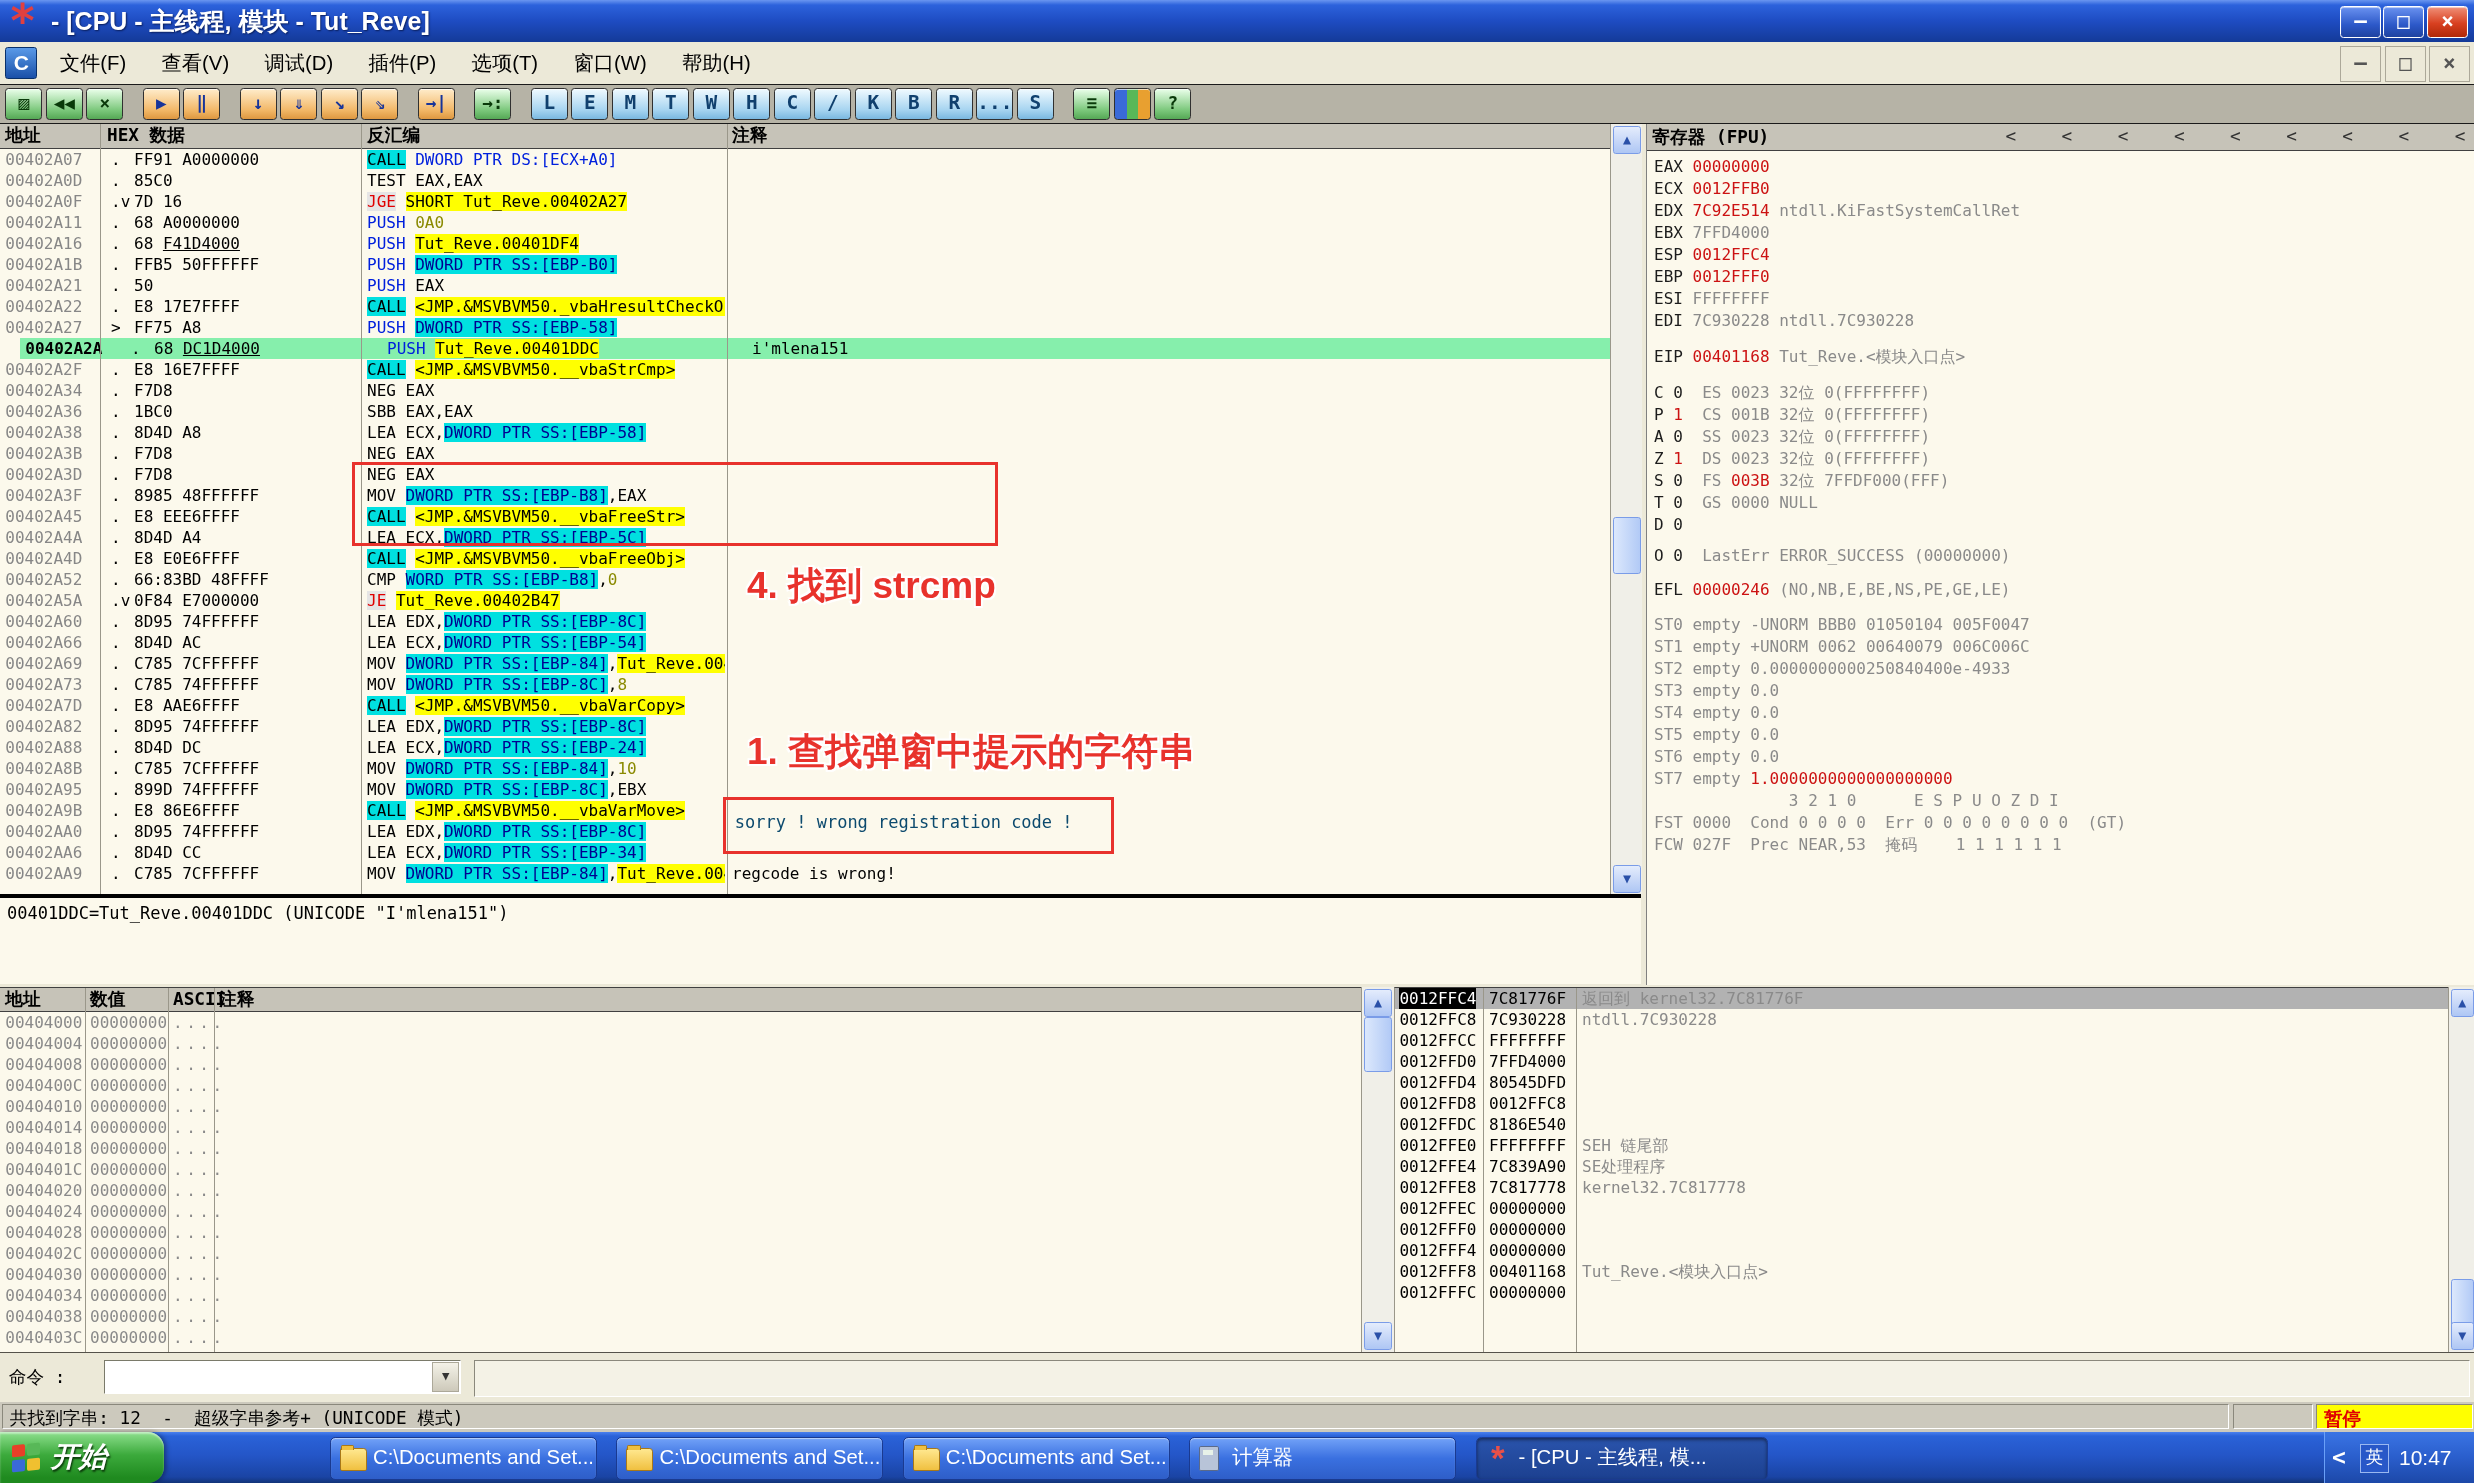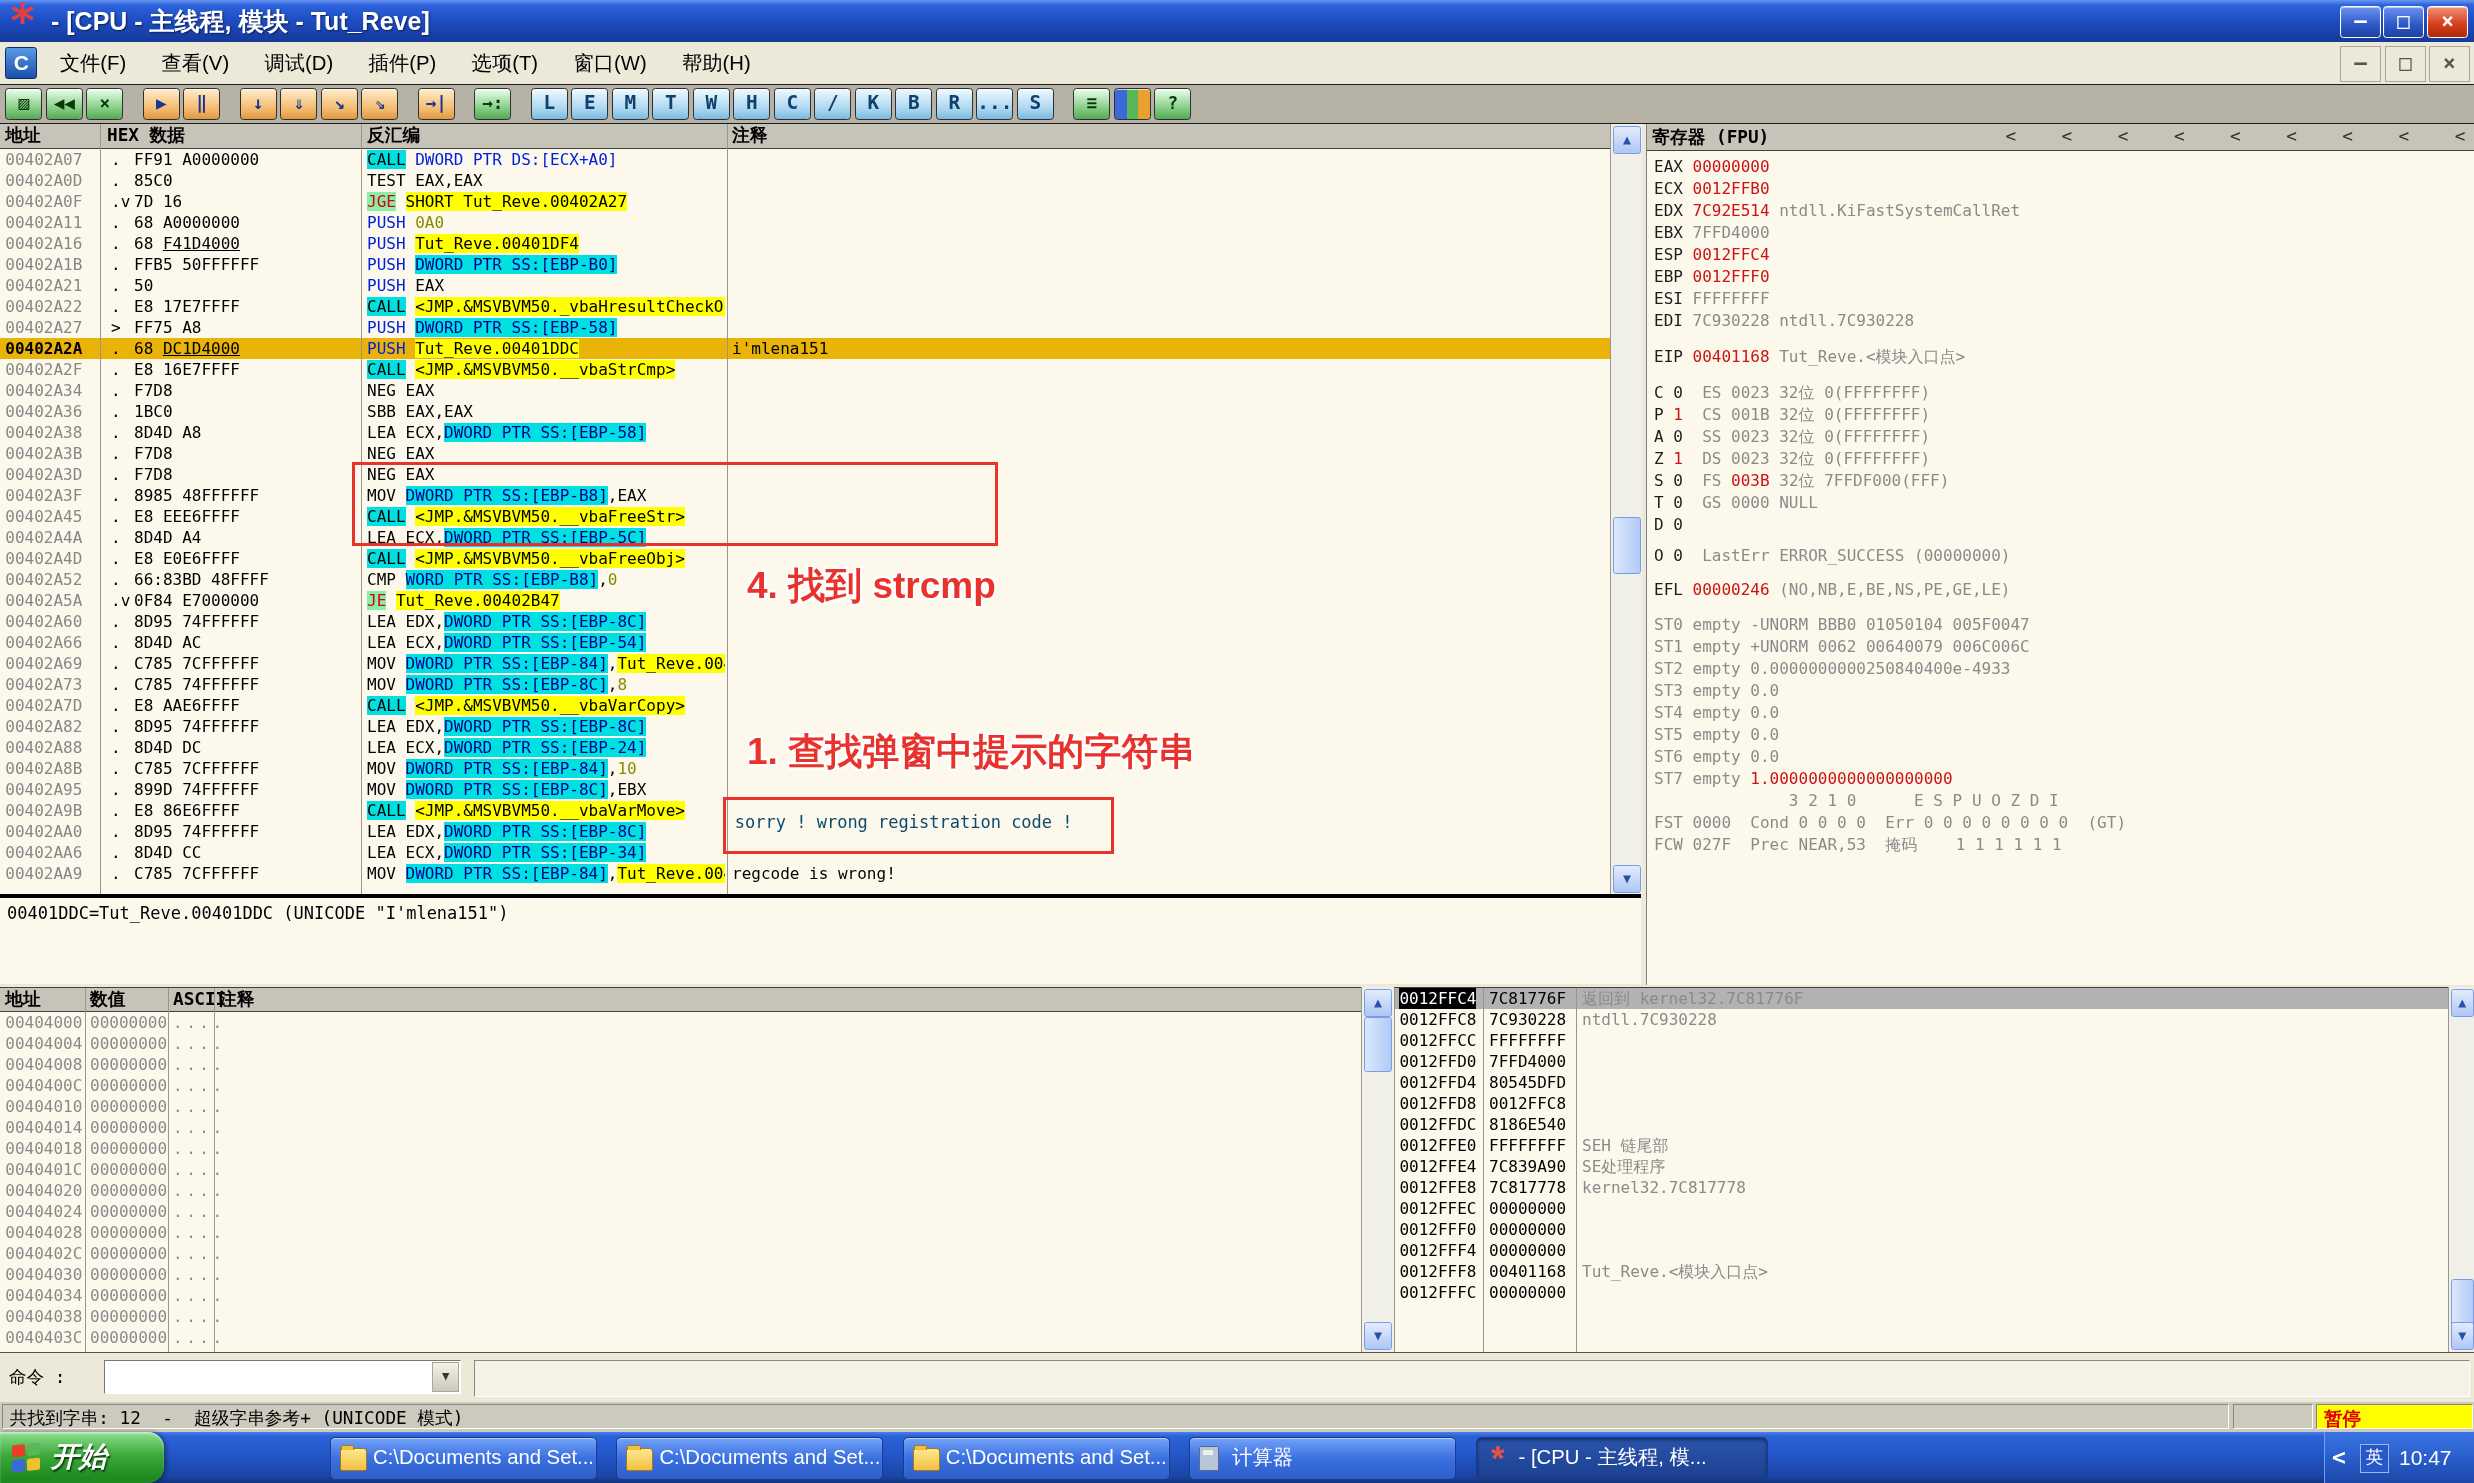--- a/index.html
+++ b/index.html
@@ -41,32 +41,32 @@
   .k-grid{background:linear-gradient(90deg,#3a6ad8 0 33%,#58b858 33% 66%,#e8a030 66% 100%);}
   
   .panel{background:#fcf9ec;}
   .hdrbar{background:#c6c3b8;border-bottom:1.8px solid #404040;box-sizing:border-box;}
   .hdrtxt{font-size:17.7px;font-weight:bold;color:#000;line-height:23px;}
   .vsep{position:absolute;top:0;bottom:0;width:0.9px;background:#9a978a;}
   
   #disasm{left:0;top:124px;width:1610px;height:771px;overflow:hidden;border-right:0.9px solid #808080;}
   #disasm-rows{position:absolute;left:0;top:25px;width:1610px;height:746px;overflow:hidden;white-space:pre;}
   .drow{position:relative;height:21px;font-size:16px;line-height:21px;}
-  .drow.sel{background:#eab308;}
+  .drow.sel{background:#86efac;margin-left:20px;}
   .drow.sel .c.a{color:#000;font-weight:bold;}
   .c{position:absolute;top:0;height:21px;}
   .c.a{left:5.3px;color:#878787;}
   .c.p{left:111px;color:#000;}
   .c.h{left:134px;color:#000;}
   .c.i{left:367px;width:358px;overflow:hidden;}
   .c.m{left:732px;color:#000;}
   .hu{text-decoration:underline;}
   .t-pl{color:#000;}
   .t-call{background:#00e0e0;color:#000;}
-  .t-jcc{background:#86efac;color:#e00000;}
+  .t-jcc{background:#e5e5e5;color:#e00000;}
   .t-push{color:#0020dd;}
   .t-mem{background:#00e0e0;color:#000090;}
   .t-yel{background:#ffff00;color:#000;}
   .t-imm{color:#8a8a00;}
   .t-blu{color:#0020dd;}
   
   .redbox{position:absolute;border:3.5px solid #e8322c;z-index:5;}
   .rednote{position:absolute;color:#e8322c;font-weight:bold;font-size:37px;z-index:5;
     font-family:"Liberation Sans",sans-serif;
     text-shadow:-1.8px -1.8px 0 #fff,1.8px -1.8px 0 #fff,-1.8px 1.8px 0 #fff,1.8px 1.8px 0 #fff,0 0 5.3px #fff;}

